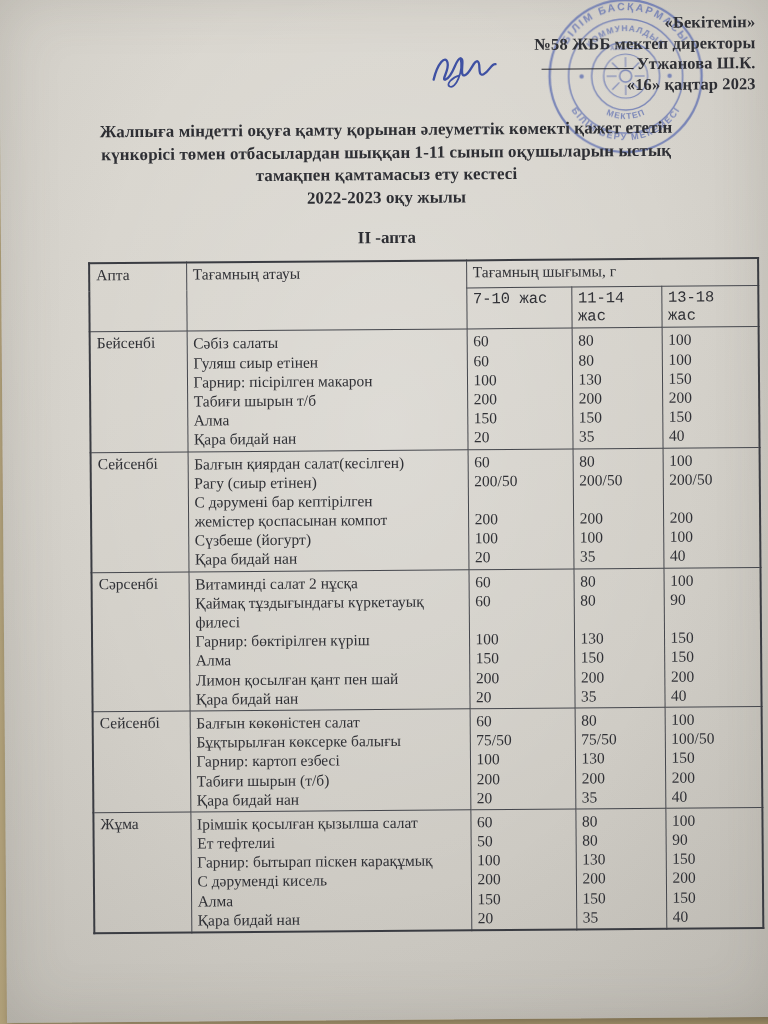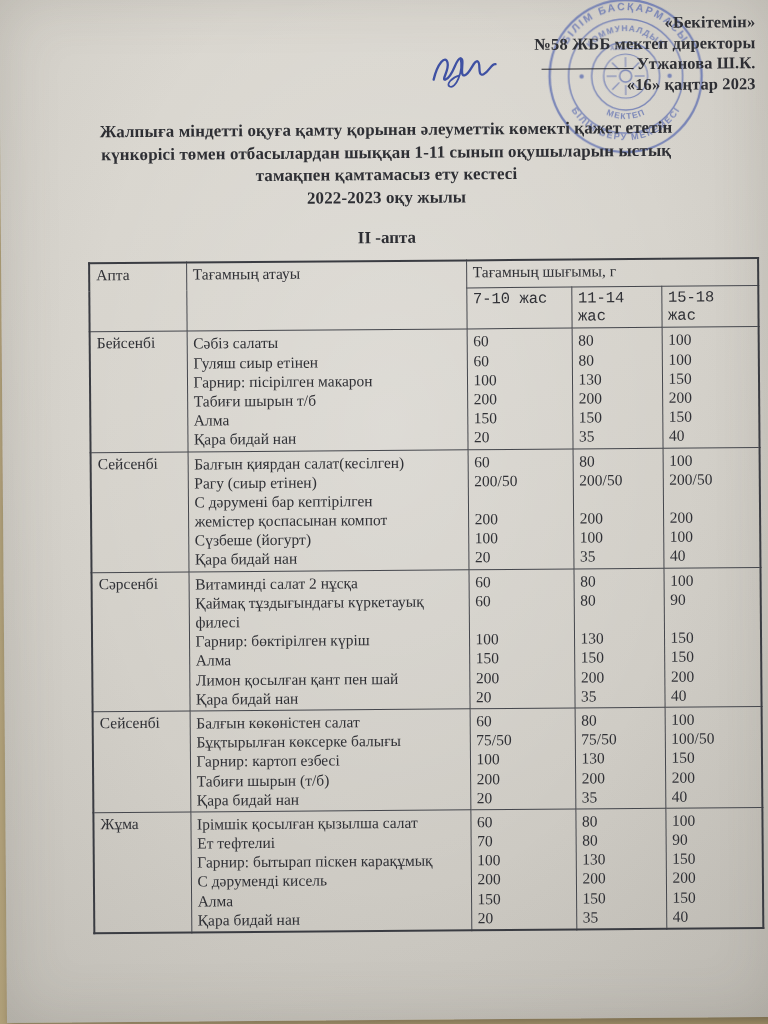--- a/index.html
+++ b/index.html
@@ -133,21 +133,21 @@
       </colgroup>
       <thead>
         <tr class="hdr1">
           <th class="h" rowspan="2">Апта</th>
           <th class="h" rowspan="2">Тағамның атауы</th>
           <th class="h h-center" colspan="3">Тағамның шығымы, г</th>
         </tr>
         <tr class="hdr2">
           <th class="h">7-10 жас</th>
           <th class="h">11-14 жас</th>
-          <th class="h">15-18 жас</th>
+          <th class="h">13-18 жас</th>
         </tr>
       </thead>
       <tbody>
           <tr>
             <td class="day">Бейсенбі</td>
             <td class="dish">
               <div class="ln">Сәбіз  салаты</div>
               <div class="ln">Гуляш сиыр етінен</div>
               <div class="ln">Гарнир: пісірілген макарон</div>
               <div class="ln">Табиғи шырын т/б</div>
@@ -289,21 +289,21 @@
             <td class="dish">
               <div class="ln">Ірімшік қосылған қызылша салат</div>
               <div class="ln">Ет тефтелиі</div>
               <div class="ln">Гарнир: бытырап піскен карақұмық</div>
               <div class="ln">С дәруменді кисель</div>
               <div class="ln">Алма</div>
               <div class="ln">Қара бидай нан</div>
             </td>
             <td class="val">
               <div class="ln">60</div>
-              <div class="ln">70</div>
+              <div class="ln">50</div>
               <div class="ln">100</div>
               <div class="ln">200</div>
               <div class="ln">150</div>
               <div class="ln">20</div>
             </td>
             <td class="val">
               <div class="ln">80</div>
               <div class="ln">80</div>
               <div class="ln">130</div>
               <div class="ln">200</div>

